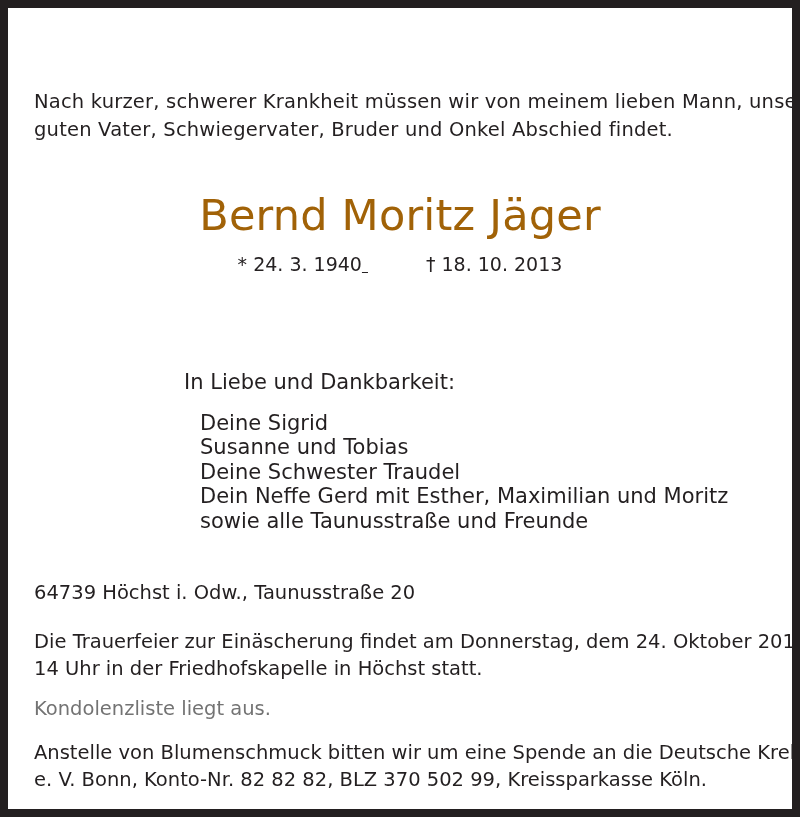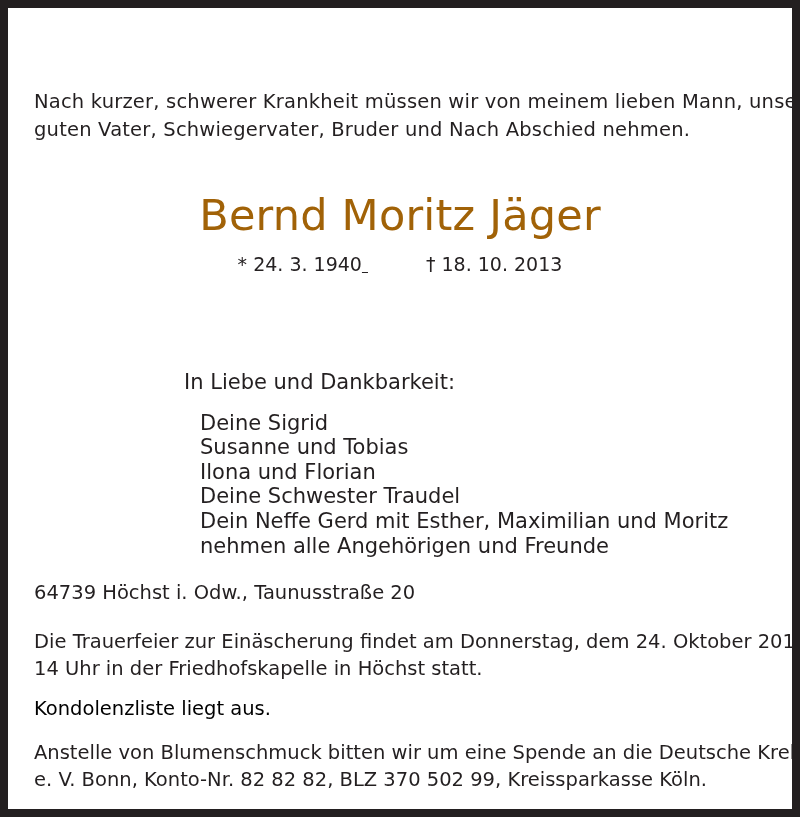--- a/index.html
+++ b/index.html
@@ -133,21 +133,21 @@
   }
 
   
   .condolence {
     position: absolute;
     left: 26px;
     top: 687px;
     font-size: 19.5px;
     line-height: 27px;
     white-space: nowrap;
-    color: #000000;
+    color: #737373;
   }
 
   
   .donation {
     position: absolute;
     left: 26px;
     right: 18px;
     top: 731px;
     font-size: 19.5px;
     line-height: 27px;
@@ -159,41 +159,40 @@
   }
 </style>
 </head>
 <body>
 
 <div class="notice-frame">
   <div class="notice-inner">
 
     <div class="intro">
       <span class="ln">Nach kurzer, schwerer Krankheit müssen wir von meinem lieben Mann, unserem</span>
-      <span class="ln">guten Vater, Schwiegervater, Bruder und Nach Abschied nehmen.</span>
+      <span class="ln">guten Vater, Schwiegervater, Bruder und Onkel Abschied findet.</span>
     </div>
 
     <div class="name-block">
       <div class="deceased-name">Bernd Moritz Jäger</div>
     </div>
 
     <div class="dates-row">
       <span class="date-birth">* 24. 3. 1940</span>
       <span class="date-death">† 18. 10. 2013</span>
     </div>
 
     <div class="mourners">
       <span class="mourners-heading">In Liebe und Dankbarkeit:</span>
       <ul class="mourners-list">
         <li>Deine Sigrid</li>
         <li>Susanne und Tobias</li>
-        <li>Ilona und Florian</li>
         <li>Deine Schwester Traudel</li>
         <li>Dein Neffe Gerd mit Esther, Maximilian und Moritz</li>
-        <li>nehmen alle Angehörigen und Freunde</li>
+        <li>sowie alle Taunusstraße und Freunde</li>
       </ul>
     </div>
 
     <div class="address">64739 Höchst i. Odw., Taunusstraße 20</div>
 
     <div class="ceremony">
       <span class="ln">Die Trauerfeier zur Einäscherung findet am Donnerstag, dem 24. Oktober 2013, um</span>
       <span class="ln">14 Uhr in der Friedhofskapelle in Höchst statt.</span>
     </div>
 

